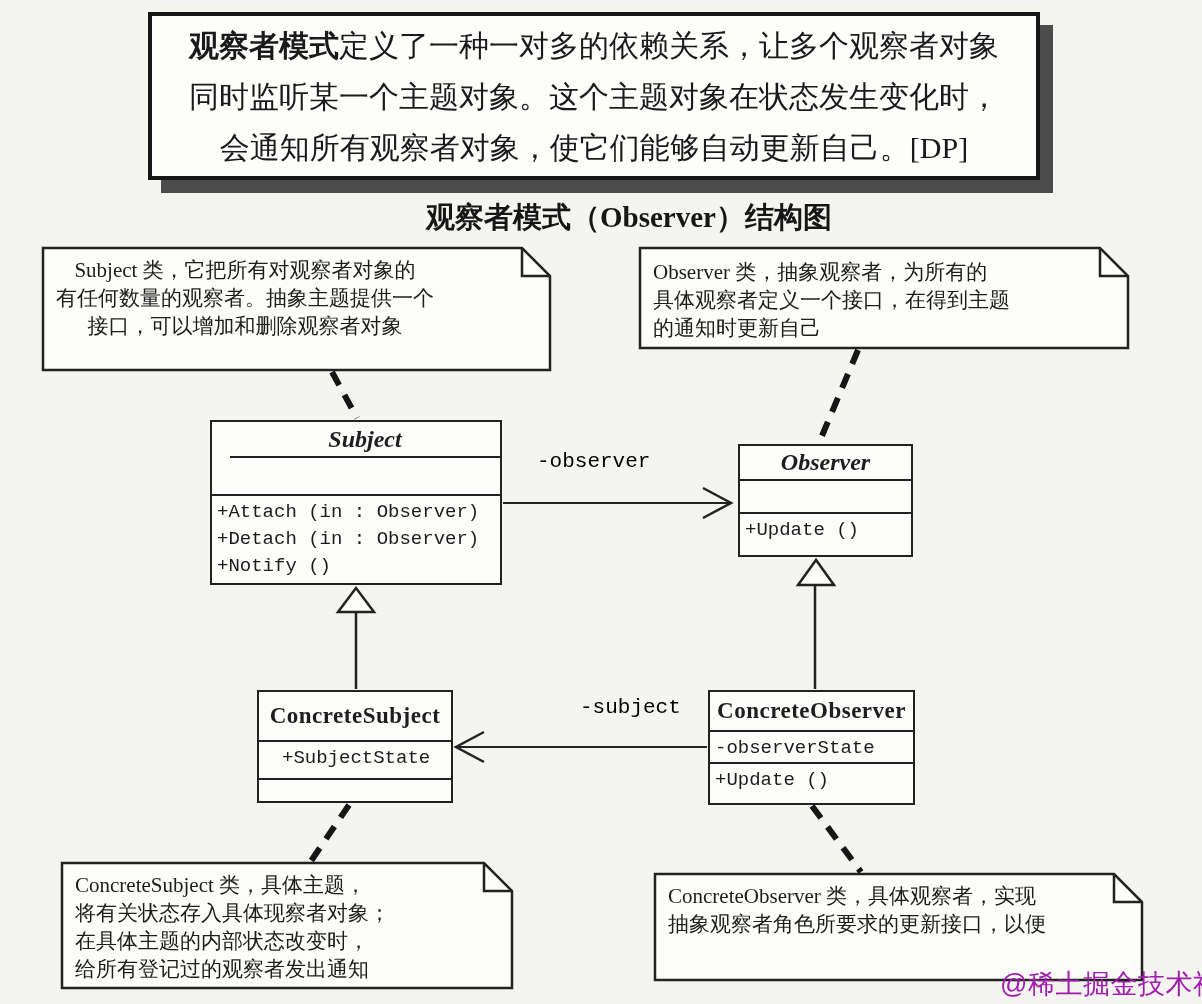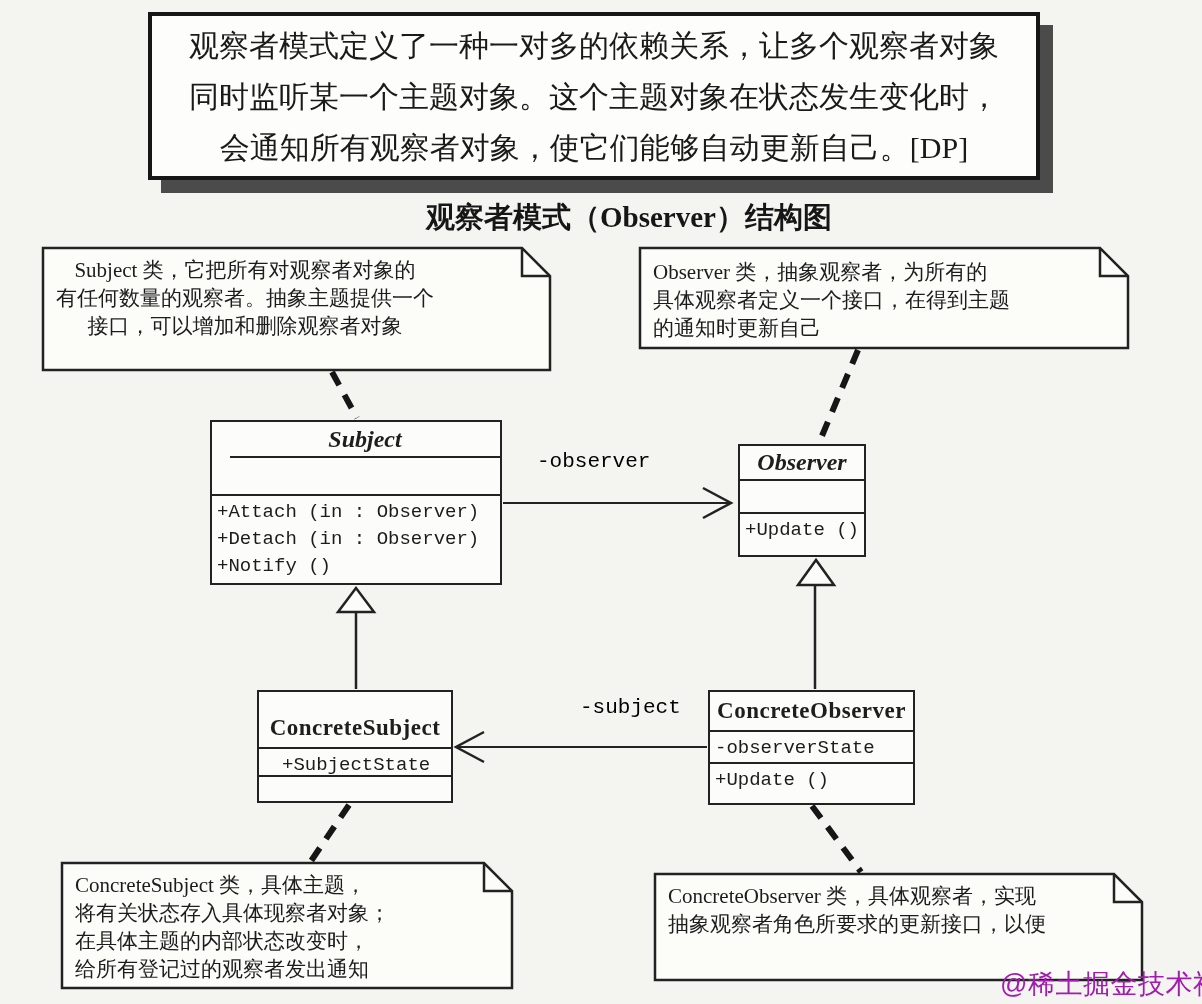--- a/index.html
+++ b/index.html
@@ -25,21 +25,21 @@
     border:4px solid #161616;
     box-shadow:13px 13px 0 0 #4b4b4b;
     z-index:2;
     display:flex;flex-direction:column;justify-content:center;
     text-align:center;
   }
   .def-line{
     font-size:30px;line-height:51px;white-space:nowrap;
     color:#1a1a1a;
   }
-  .def-line b{font-weight:normal;}
+  .def-line b{font-weight:bold;}
   
   .diagram-title{
     position:absolute;left:28px;top:198px;width:1202px;
     text-align:center;font-size:29px;font-weight:bold;
     color:#161616;z-index:2;white-space:nowrap;
   }
   
   .note-text{
     position:absolute;z-index:2;
     font-size:21px;line-height:28px;
@@ -172,31 +172,31 @@
   <div class="uml-class" style="left:210px;top:420px;width:292px;height:165px;">
     <div class="uml-title abstract" style="height:37px;margin-left:18px;">Subject</div>
     <div class="uml-attrs" style="height:38px;"></div>
     <div class="uml-methods">
       <div class="member-line">+Attach (in : Observer)</div>
       <div class="member-line">+Detach (in : Observer)</div>
       <div class="member-line">+Notify ()</div>
     </div>
   </div>
 
-  <div class="uml-class" style="left:738px;top:444px;width:128px;height:113px;">
+  <div class="uml-class" style="left:738px;top:444px;width:175px;height:113px;">
     <div class="uml-title abstract" style="height:35px;">Observer</div>
     <div class="uml-attrs" style="height:33px;"></div>
     <div class="uml-methods">
       <div class="member-line">+Update ()</div>
     </div>
   </div>
 
   <div class="uml-class" style="left:257px;top:690px;width:196px;height:113px;">
-    <div class="uml-title concrete" style="height:41px;margin-top:16px;">ConcreteSubject</div>
-    <div class="uml-attrs" style="height:28px;padding-left:23px;">
+    <div class="uml-title concrete" style="height:50px;">ConcreteSubject</div>
+    <div class="uml-attrs" style="height:38px;padding-left:23px;">
       <div class="member-line">+SubjectState</div>
     </div>
     <div class="uml-methods"></div>
   </div>
 
   <div class="uml-class" style="left:708px;top:690px;width:207px;height:115px;">
     <div class="uml-title concrete" style="height:40px;text-align:center;">ConcreteObserver</div>
     <div class="uml-attrs" style="height:32px;">
       <div class="member-line">-observerState</div>
     </div>

